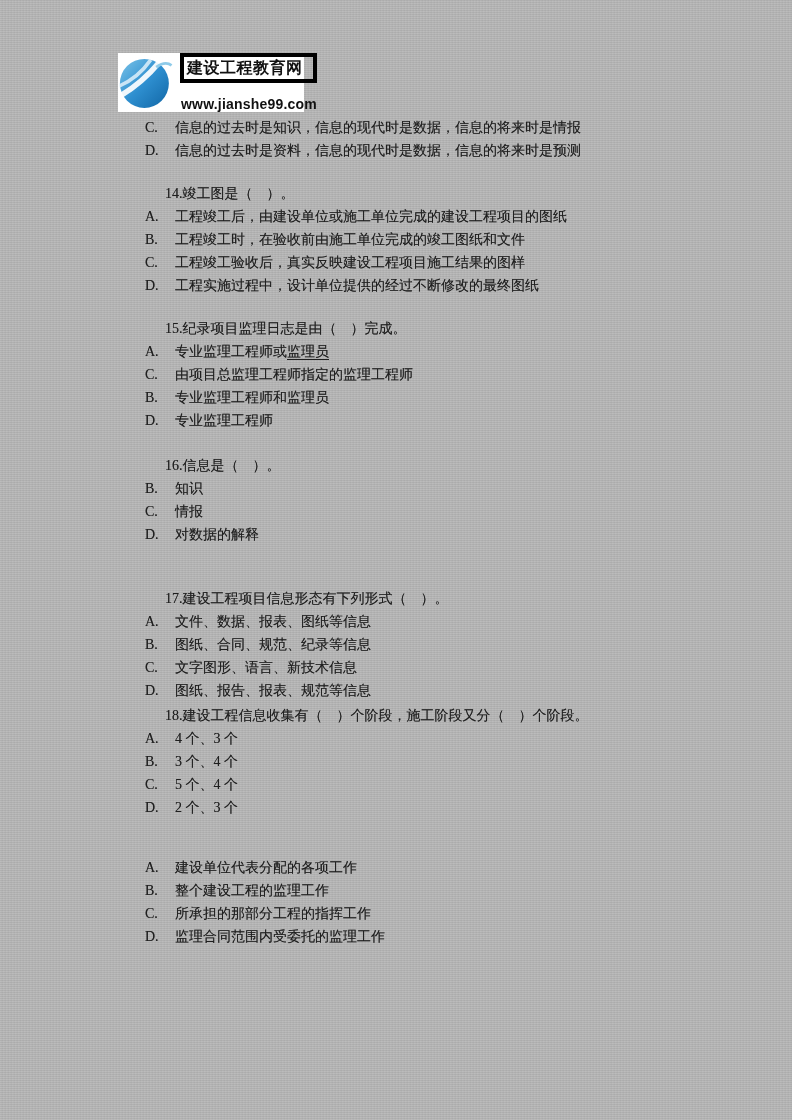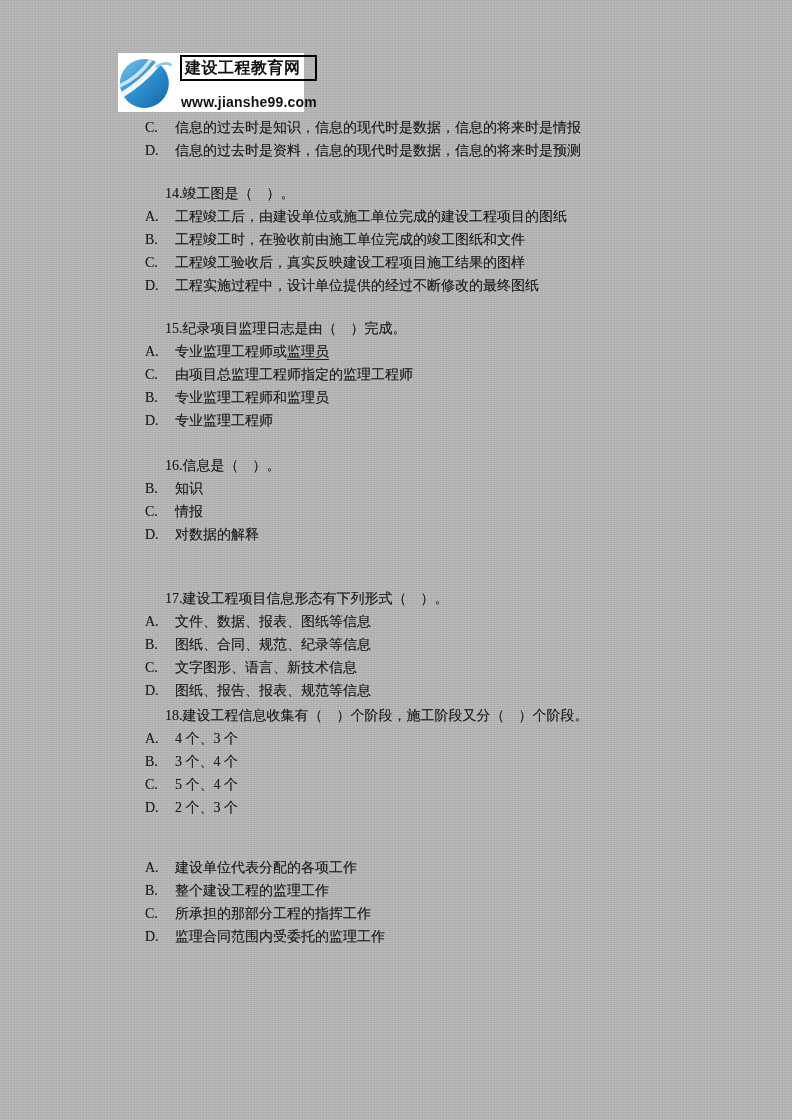--- a/index.html
+++ b/index.html
@@ -12,21 +12,21 @@
     font-family:"Liberation Serif","DejaVu Serif",serif;
     color:#1f1f1f;
   }
   .logo{
     position:absolute;left:118px;top:53px;width:186px;height:59px;
     background:#ffffff;display:flex;align-items:center;box-sizing:border-box;
   }
   .globe{width:58px;height:55px;flex:0 0 auto;margin-left:1px;}
   .logo-right{display:flex;flex-direction:column;margin-left:3px;}
   .logo-title-box{
-    border:2px solid #000000;padding:1px 3px;
+    border:4px solid #000000;padding:1px 3px;
     font-size:16px;font-weight:bold;letter-spacing:0.5px;color:#111;
     line-height:1.25;white-space:nowrap;
   }
   .logo-url{
     font-family:"Liberation Sans","DejaVu Sans",sans-serif;
     font-size:14px;font-weight:bold;color:#111;margin-top:13px;margin-left:1px;
     letter-spacing:0.2px;white-space:nowrap;
   }
   #questions{position:absolute;left:0;top:0;width:792px;height:1120px;}
   .qblock{

